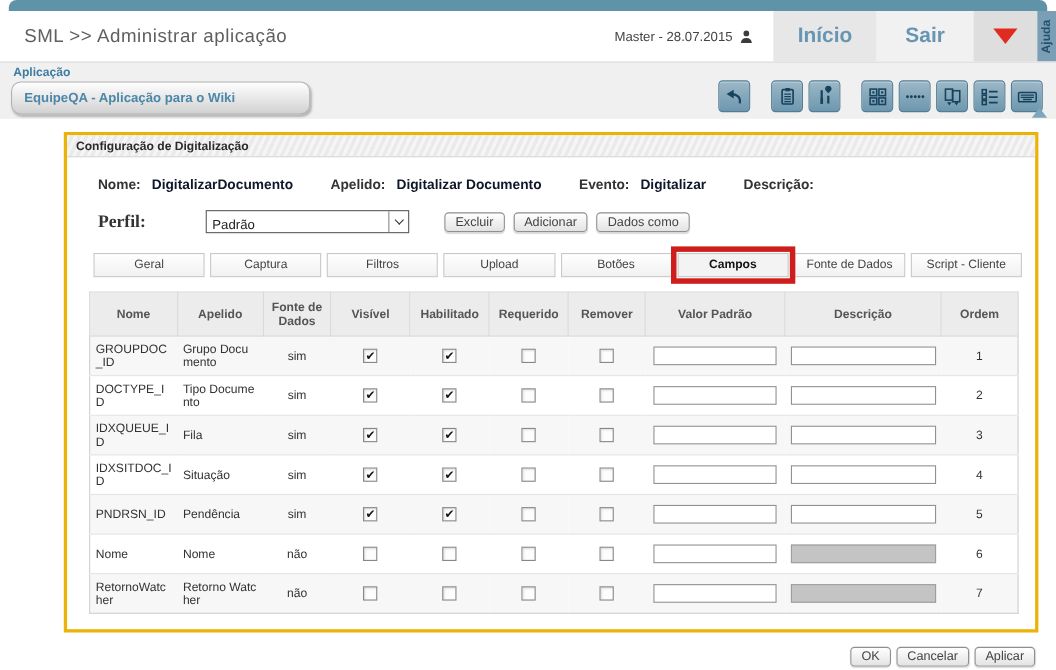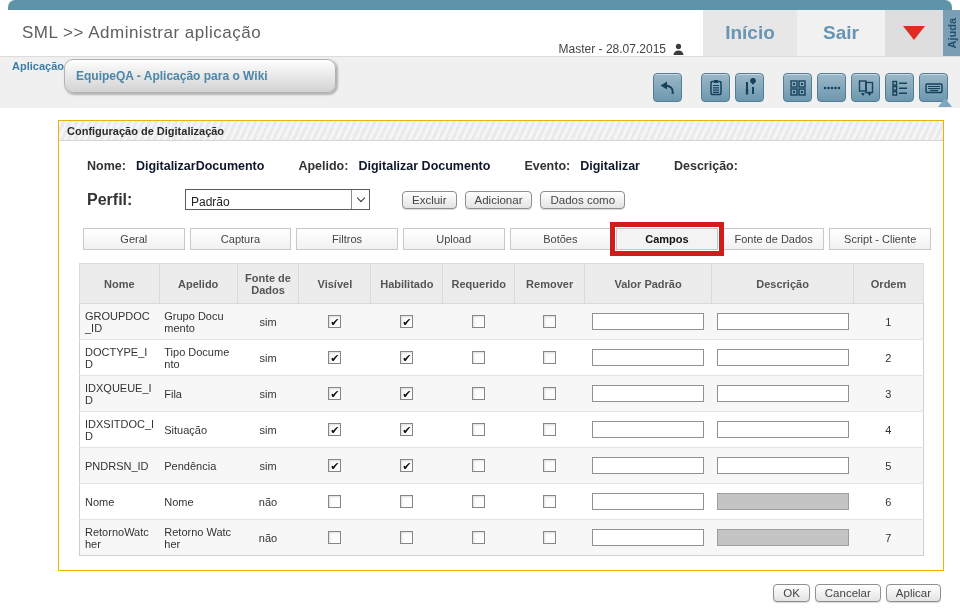--- a/index.html
+++ b/index.html
@@ -8,64 +8,64 @@
     font-family:"Liberation Sans","DejaVu Sans",sans-serif;
     overflow:hidden; position:relative;
   }
   
   .top-strip { margin:0 8px; height:10px; background:#5e93a8; border-radius:7px 7px 0 0; }
 
   
   .header { height:46px; display:flex; align-items:stretch; background:#fff; }
   .breadcrumb { flex:1; display:flex; align-items:center; padding-left:22px;
     font-size:17px; color:#5f5f5f; letter-spacing:.5px; }
-  .user-box { display:flex; align-items:flex-end; gap:6px; font-size:12px; color:#444; margin-right:18px; }
+  .user-box { display:flex; align-items:center; gap:6px; font-size:12px; color:#444; margin-right:18px; }
   .hd-btn { display:flex; align-items:center; justify-content:center;
     font-size:19px; font-weight:bold; color:#6795b3; cursor:pointer; }
   .hd-sair { width:88px; background:#f1f1f1; }
   .hd-inicio { width:94px; background:#e7e7e7; }
   .hd-tri { width:58px; background:#dedede; display:flex; align-items:center; justify-content:center; }
   .red-triangle { width:0; height:0; border-left:11px solid transparent;
     border-right:11px solid transparent; border-top:14px solid #e02b20; }
   .hd-ajuda { width:17px; background:#7a9fb4; display:flex; align-items:center; justify-content:center; }
   .hd-ajuda span { writing-mode:vertical-rl; transform:rotate(180deg);
     font-size:11px; font-weight:bold; color:#24516f; }
 
   
   .app-bar { background:#f0f0f0; border-top:1px solid #dcdcdc; height:52px;
     display:flex; justify-content:space-between; position:relative; padding:2px 12px 4px 10px; }
-  .app-left { display:flex; flex-direction:row; }
+  .app-left { display:flex; flex-direction:column; }
   .app-label { font-size:11px; font-weight:bold; color:#3d7ca3; margin:1px 0 2px 2px; }
   .app-btn { width:272px; height:34px; border:1px solid #b3b3b3; border-radius:9px;
     background:linear-gradient(#fefefe,#d2d2d2); box-shadow:1.5px 1.5px 2px rgba(0,0,0,.25);
     font-size:12px; font-weight:bold; color:#4b87a8; display:flex; align-items:center;
     padding-left:11px; cursor:pointer; }
   .toolbar { display:flex; align-items:center; gap:5px; margin-top:12px; }
   .tb-gap { width:9px; }
   .icon-btn { width:29px; height:29px; border:1px solid #517d96; border-radius:4px;
     background:linear-gradient(#9cb8c7,#6d97ae); box-shadow:inset 0 1px 0 rgba(255,255,255,.45);
     display:flex; align-items:center; justify-content:center; cursor:pointer; }
   .icon-btn svg { display:block; }
   .collapse-up { position:absolute; right:8px; bottom:1px; width:0; height:0;
     border-left:7px solid transparent; border-right:7px solid transparent;
     border-bottom:9px solid #7ea7bd; cursor:pointer; }
 
   
-  .panel { margin:12px 15px 0 58px; width:886px; border:1px solid #eab308; background:#fff; }
+  .panel { margin:12px 15px 0 58px; width:886px; border:3px solid #eab308; background:#fff; }
   .panel-title { height:20px; line-height:20px; padding-left:8px; font-size:11px; font-weight:bold;
     color:#2b2b2b; border-bottom:1px solid #d5d5d5;
     background:repeating-linear-gradient(115deg,#f5f5f5 0 3px,#eaeaea 3px 6px); }
   .panel-body { padding:18px 12px 14px 20px; }
 
   .fields-row { display:flex; align-items:center; font-size:12.5px; margin-left:8px; }
   .f-label { font-weight:bold; color:#333; margin-right:10px; }
   .f-value { font-weight:bold; color:#0f172a; margin-right:34px; }
 
   .perfil-row { display:flex; align-items:center; margin-top:16px; margin-left:8px; }
-  .perfil-row .f-label { width:88px; }
+  .perfil-row .f-label { width:88px;font-family:Liberation Serif, serif; }
   .select { width:185px; height:21px; border:1px solid #5c5c5c; background:#fff;
     display:flex; align-items:flex-end; justify-content:space-between; font-size:12px; color:#222;
     padding-left:5px; margin-right:32px; cursor:pointer; }
   .select-arrow { width:18px; height:19px; border-left:1px solid #8a8a8a;
     display:flex; align-items:center; justify-content:center; }
   .chev { width:6px; height:6px; border-right:1.6px solid #333; border-bottom:1.6px solid #333;
     transform:rotate(45deg); margin-top:-3px; }
   .sm-btn { border:1px solid #8f8f8f; border-radius:4px; background:linear-gradient(#fff,#e3e3e3);
     padding:2px 9px; font-size:11.5px; color:#444; margin-right:8px;
     box-shadow:0 1px 1px rgba(0,0,0,.15); cursor:pointer; font-family:inherit; }

